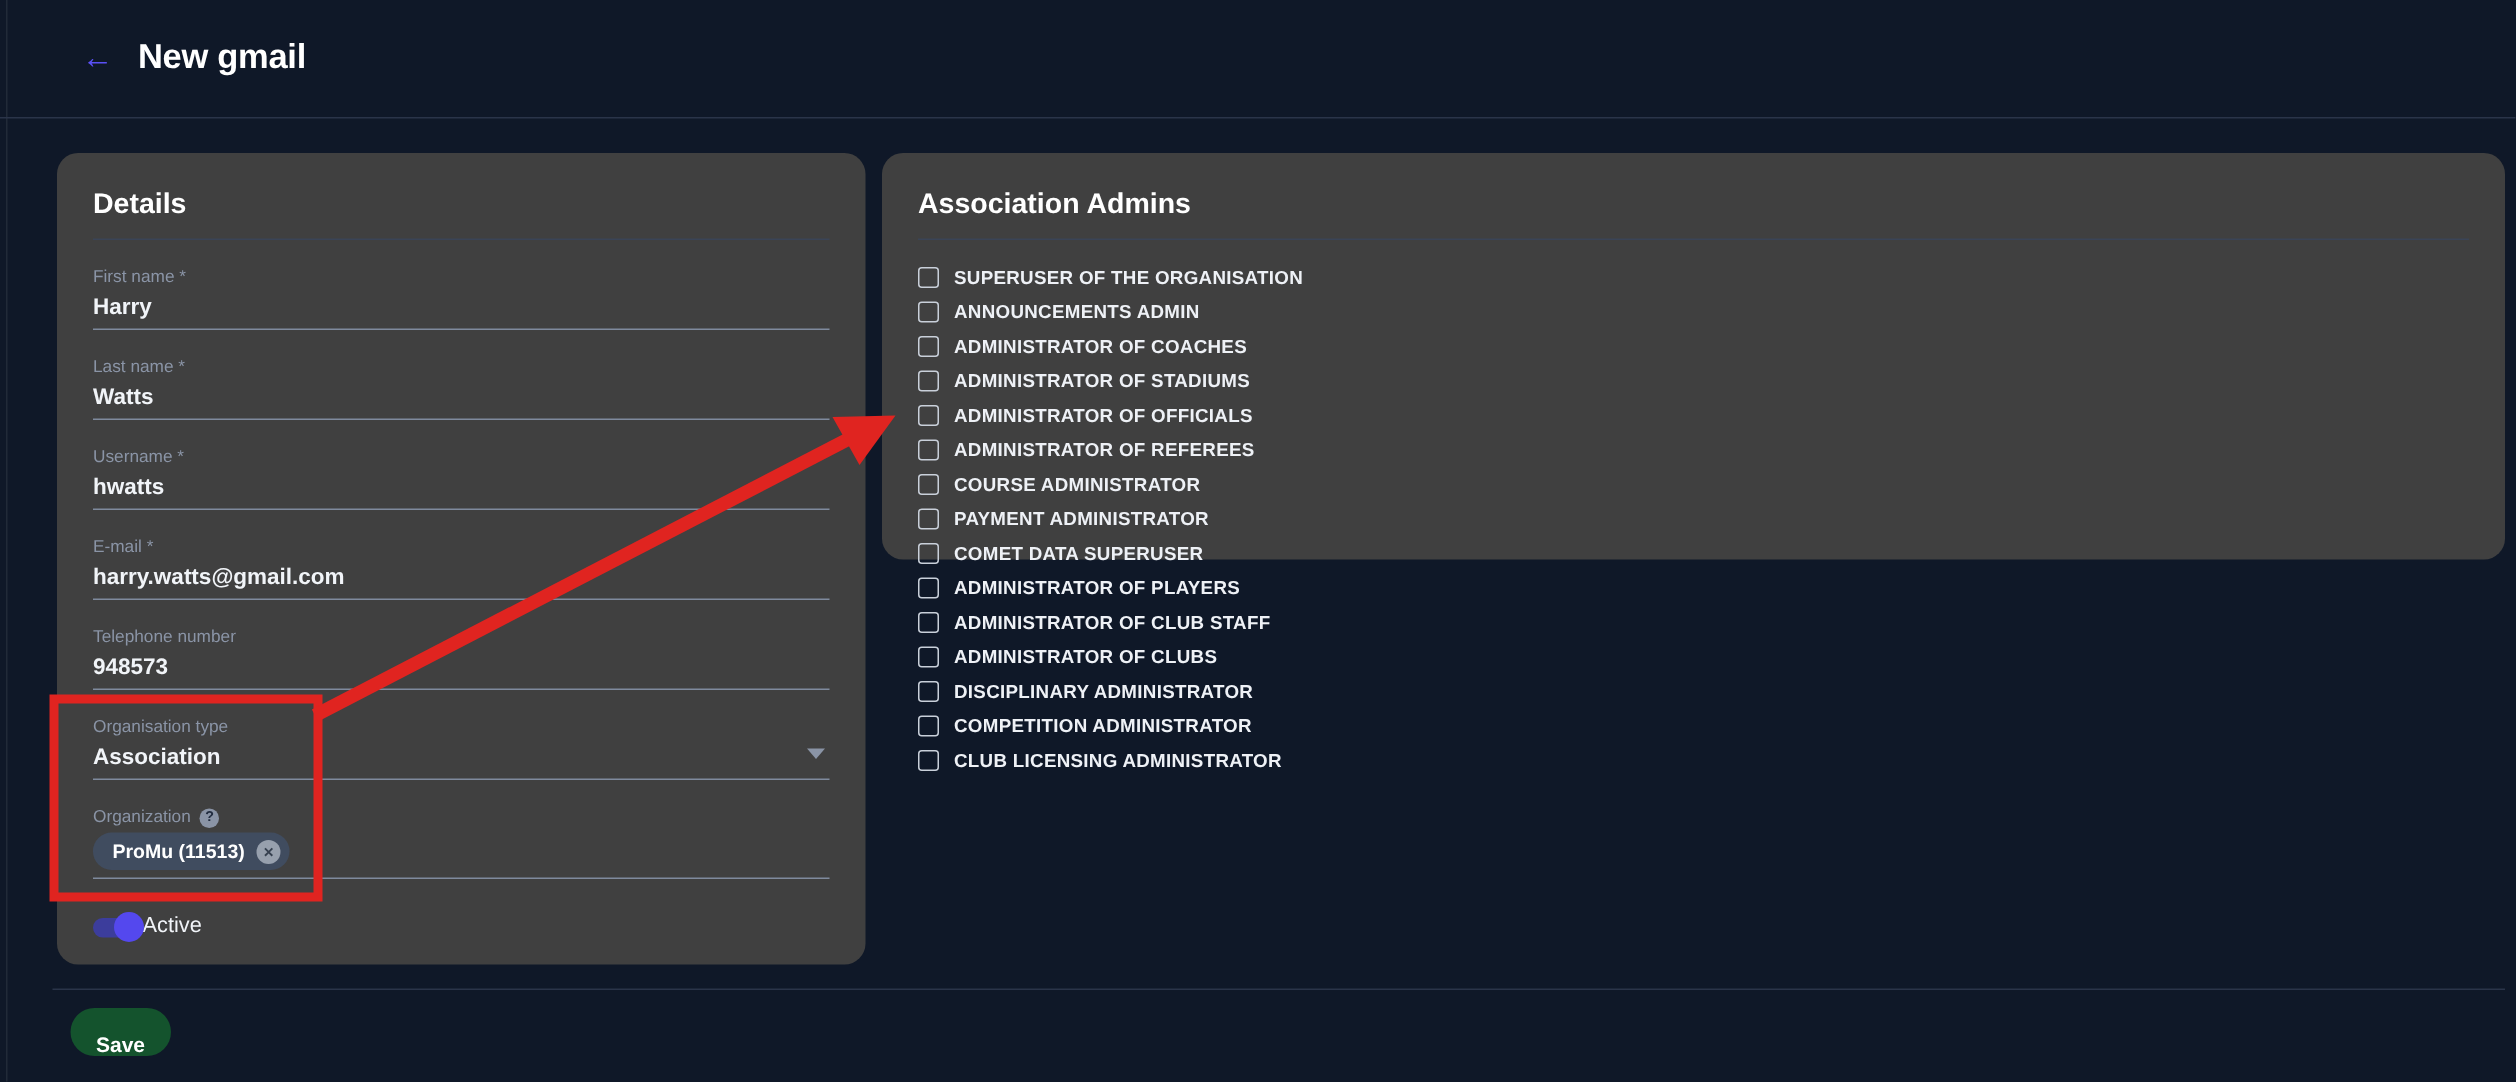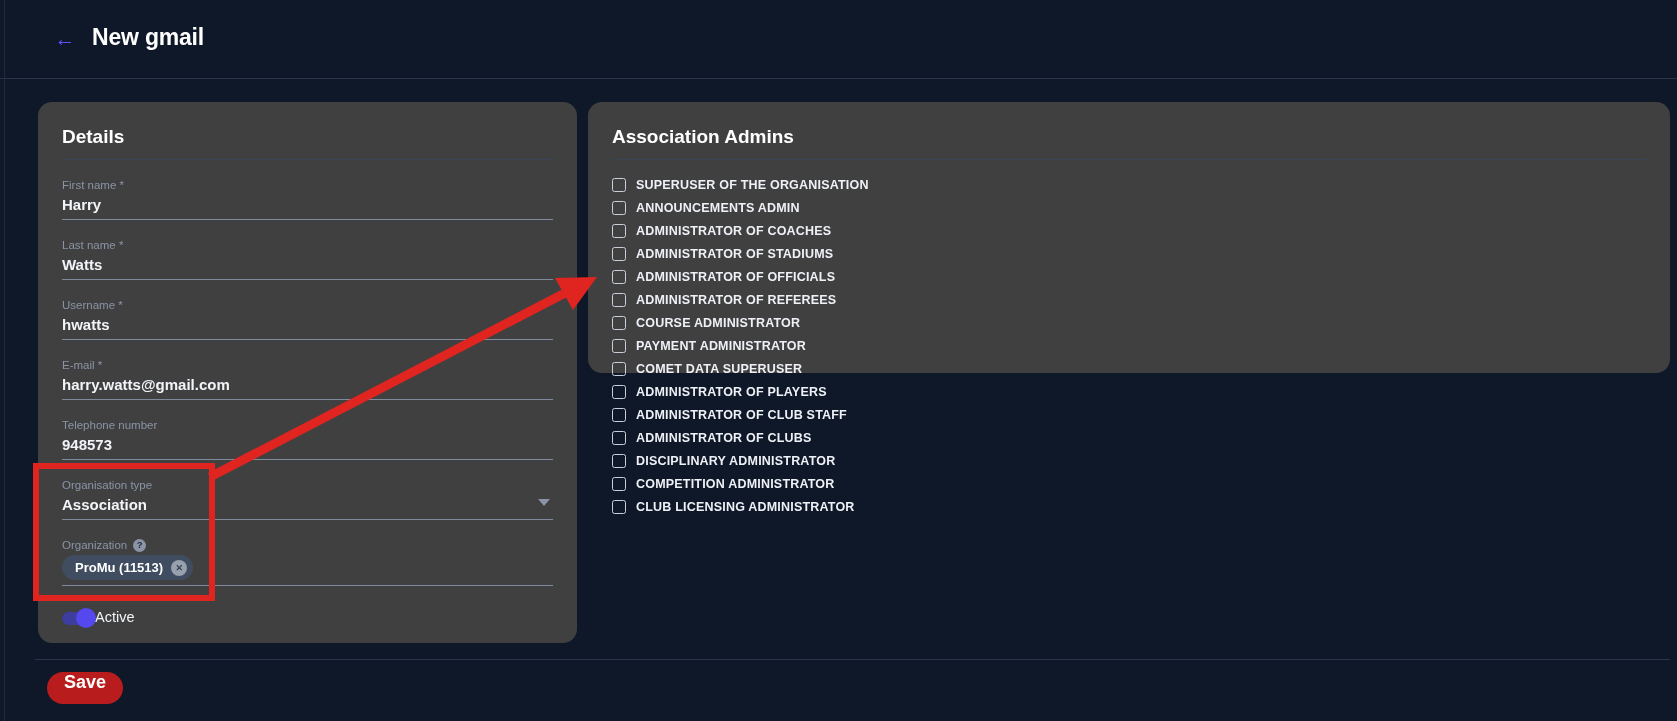--- a/index.html
+++ b/index.html
@@ -78,23 +78,23 @@
   .role-row { display:flex; align-items:center; height:23px; gap:10px; }
   .checkbox {
     width:14px; height:14px; border:1.5px solid #c9d0da; border-radius:2.5px;
     background:transparent; flex:0 0 auto; cursor:pointer;
   }
   .role-label { font-size:12.5px; font-weight:700; letter-spacing:0.2px; color:#eef1f6; }
   
   .footer-divider { position:absolute; left:35px; top:659px; width:1635px; height:1px; background:#2a3449; }
   .save-btn {
     position:absolute; left:47px; top:672px; height:32px; padding:0 17px;
-    background:#b91c1c; color:#ffffff; border:none; border-radius:16px;
-    font-size:18px; font-weight:700; font-family:"Liberation Sans", sans-serif;
-    display:flex; align-items:flex-start; cursor:pointer;
+    background:#14532d; color:#ffffff; border:none; border-radius:16px;
+    font-size:14px; font-weight:700; font-family:"Liberation Sans", sans-serif;
+    display:flex; align-items:flex-end; cursor:pointer;
   }
   
   .annotation-rect {
     position:absolute; left:33px; top:463px; width:182px; height:138px;
     border:6px solid #e02420; z-index:6; pointer-events:none;
   }
   .annotation-arrow {
     position:absolute; left:0; top:0; width:1677px; height:721px;
     z-index:6; pointer-events:none;
   }

